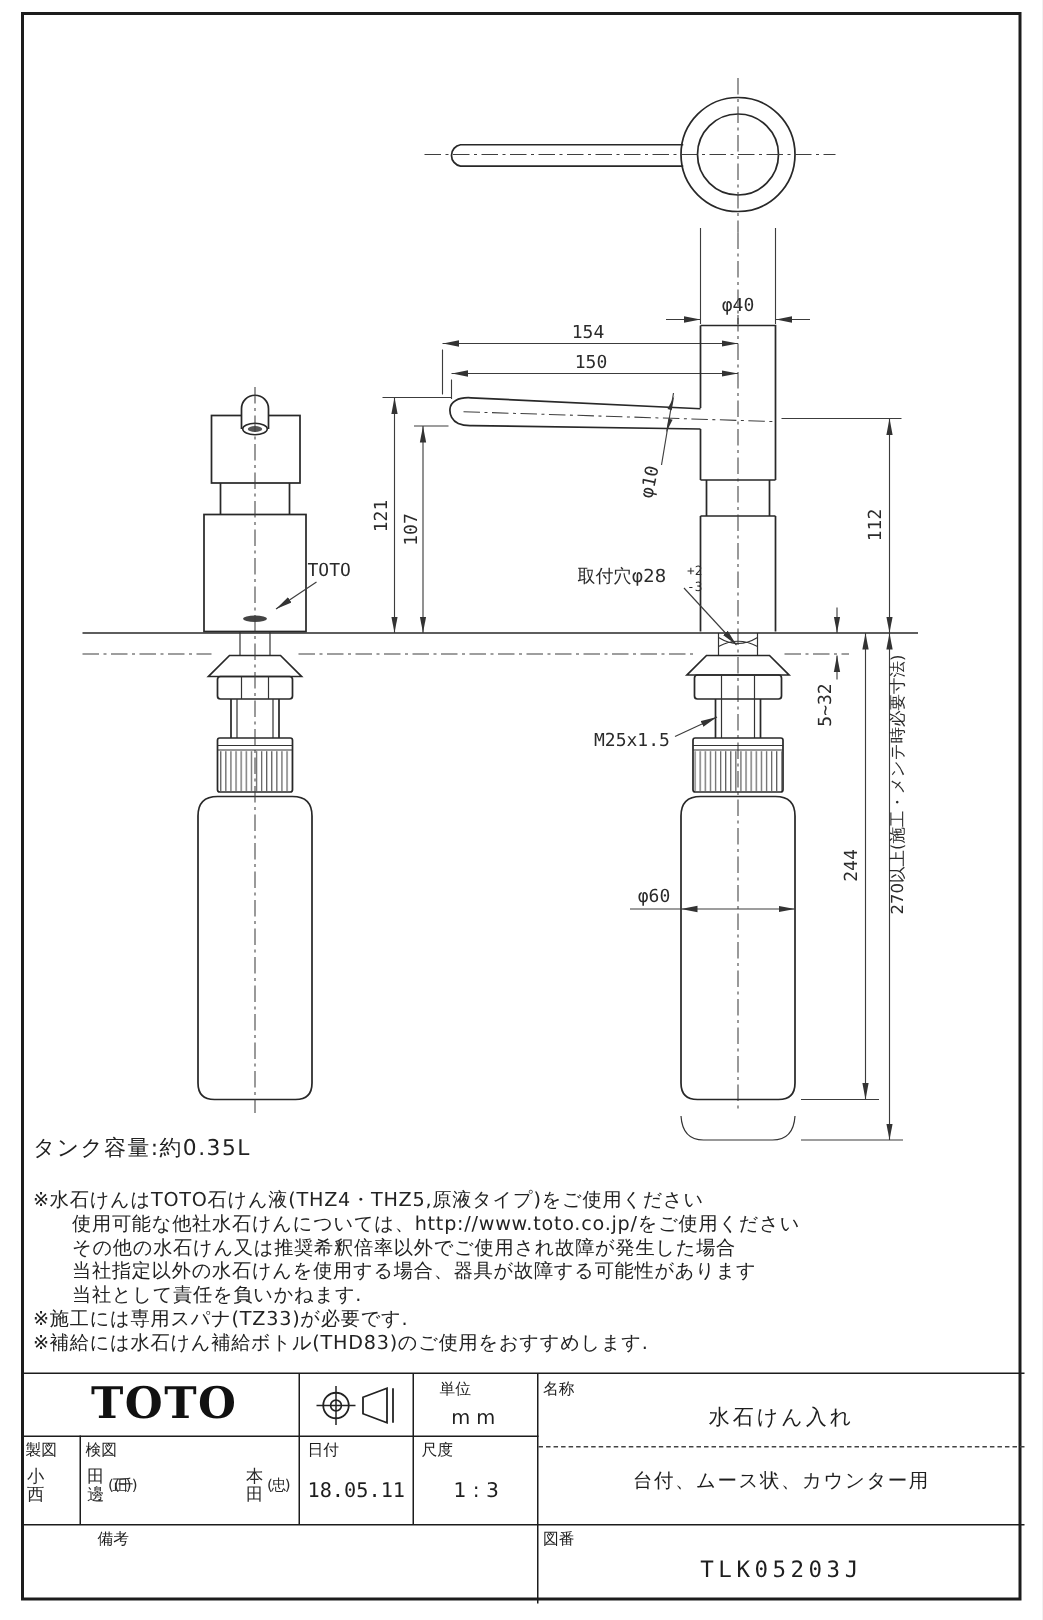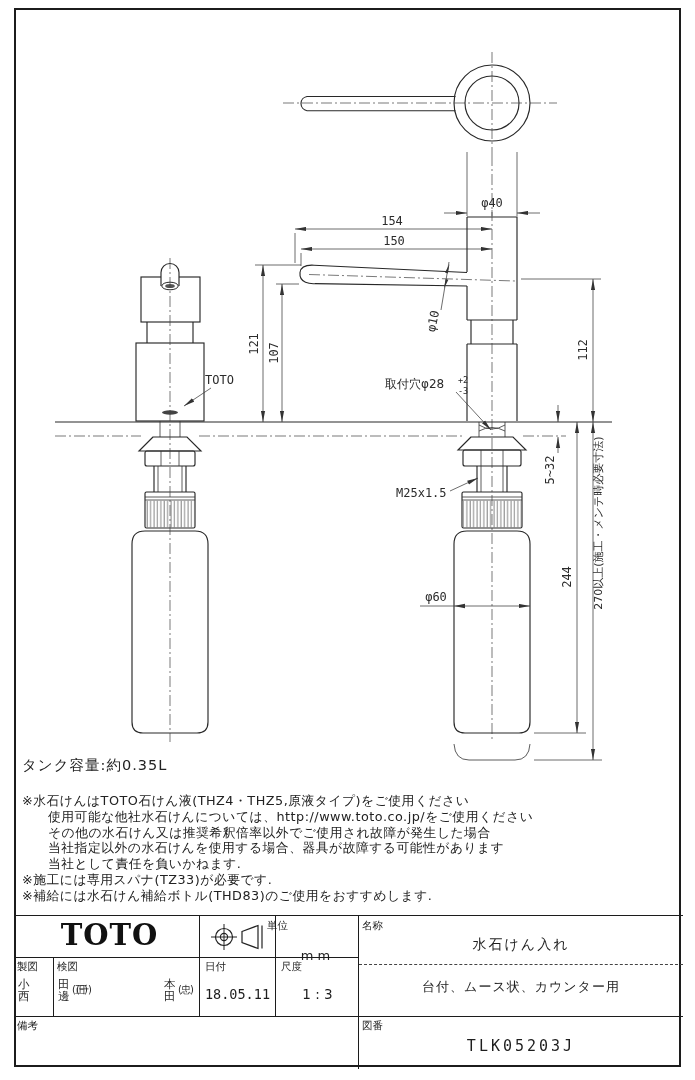--- a/index.html
+++ b/index.html
@@ -220,22 +220,22 @@
 
     <div id="toto-logo">TOTO</div>
     <svg width="76" height="41" style="left:186px;top:0;" viewBox="0 0 76 41">
       <circle cx="24" cy="21" r="8.5" fill="none" stroke="#222" stroke-width="1.2"></circle>
       <circle cx="24" cy="21" r="3.6" fill="none" stroke="#222" stroke-width="1.1"></circle>
       <line x1="11" y1="21" x2="37" y2="21" stroke="#222" stroke-width="1"></line>
       <line x1="24" y1="8" x2="24" y2="34" stroke="#222" stroke-width="1"></line>
       <path d="M42,15.5 L58,9.5 L58,32.5 L42,26.5 Z" fill="none" stroke="#222" stroke-width="1.2"></path>
       <line x1="62" y1="9.5" x2="62" y2="32.5" stroke="#222" stroke-width="1.2"></line>
     </svg>
-    <div class="cell-label" style="left:253px;top:3px;">単位</div>
-    <div class="val" style="left:262px;top:32px;width:83px;text-align:center;font-size:13px;letter-spacing:4px;">mm</div>
+    <div class="cell-label" style="left:279px;top:3px;">単位</div>
+    <div class="val" style="left:262px;top:22px;width:83px;text-align:center;font-size:13px;letter-spacing:4px;">mm</div>
 
     <div class="cell-label" style="left:3px;top:44px;">製図</div>
     <div class="cell-label" style="left:43px;top:44px;">検図</div>
     <div class="cell-label" style="left:191px;top:44px;">日付</div>
     <div class="cell-label" style="left:267px;top:44px;">尺度</div>
     <div class="stamp" style="left:4px;top:62px;gap:44px;">
       <span class="stamp-name">小西</span>
       <span class="stamp-seal">(千)</span>
     </div>
     <div class="stamp" style="left:44px;top:62px;">
@@ -246,17 +246,17 @@
       <span class="stamp-name">本田</span>
       <span class="stamp-seal">(忠)</span>
     </div>
     <div class="val" style="left:186px;top:70px;width:75px;text-align:center;font-size:13.5px;font-family:'DejaVu Sans Mono',monospace;">18.05.11</div>
     <div class="val" style="left:262px;top:70px;width:83px;text-align:center;font-size:13.5px;">1 : 3</div>
 
     <div class="cell-label" style="left:348px;top:3px;">名称</div>
     <div class="val" style="left:345px;top:20px;width:324px;text-align:center;font-size:14px;letter-spacing:2px;">水石けん入れ</div>
     <div class="val" style="left:345px;top:62px;width:324px;text-align:center;font-size:13px;letter-spacing:1px;">台付、ムース状、カウンター用</div>
 
-    <div class="cell-label" style="left:3px;top:103px;">備考</div>
+    <div class="cell-label" style="left:3px;top:103px;padding-left:48px;">備考</div>
     <div class="cell-label" style="left:348px;top:103px;">図番</div>
     <div class="val" style="left:345px;top:121px;width:324px;text-align:center;font-size:15px;letter-spacing:3px;font-family:'DejaVu Sans Mono',monospace;">TLK05203J</div>
   </div>
 </div>
 
 </body></html>

